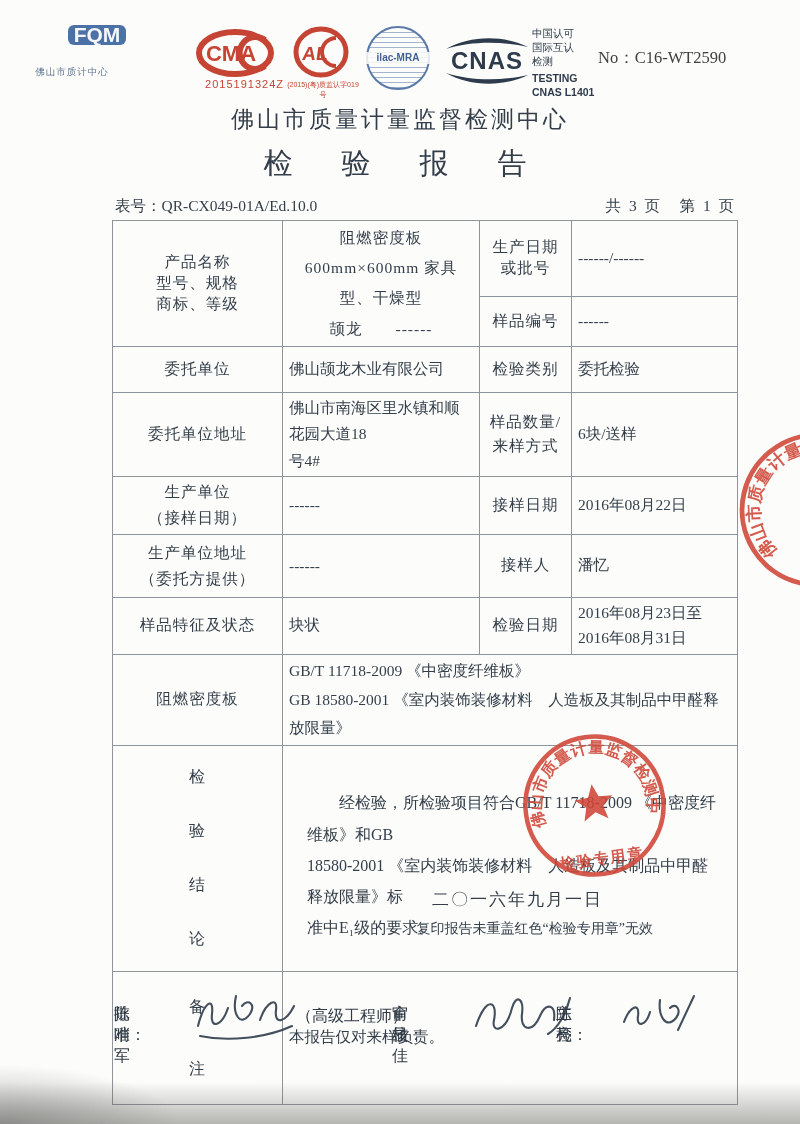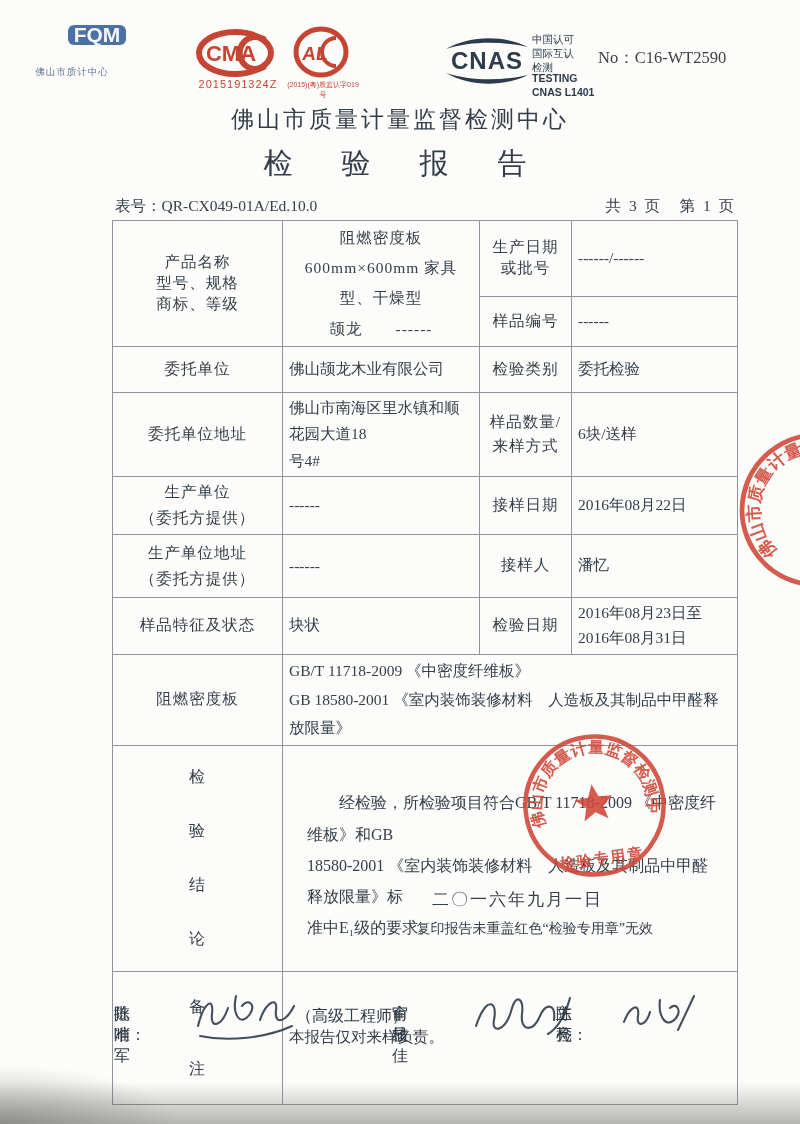--- a/index.html
+++ b/index.html
@@ -6,28 +6,28 @@
   body{background:#d8d8d4;font-family:"Liberation Serif","DejaVu Serif",serif;}
   .page{position:relative;width:800px;height:1124px;margin:0 auto;background:#fcfcfa;overflow:hidden;color:#333e4a;}
   .abs{position:absolute;}
 
   
   .fqm-box{left:42px;top:25px;width:58px;height:20px;background:#4c71a6;border-radius:6px;
            display:flex;align-items:center;justify-content:center;margin-left:26px;}
   .fqm-box span{color:#f5f7fa;font-family:"Liberation Sans",sans-serif;font-weight:bold;font-size:21px;letter-spacing:0;}
   .fqm-caption{left:24px;top:66px;width:96px;text-align:center;font-size:9.5px;color:#5d7493;letter-spacing:1px;}
   .logo-num{position:absolute;color:#c64434;font-family:"Liberation Sans",sans-serif;}
-  .cma-num{left:192px;top:78px;width:92px;text-align:center;font-size:11px;letter-spacing:1px;}
+  .cma-num{left:192px;top:78px;width:92px;text-align:right;font-size:11px;letter-spacing:1px;}
   .cal-num{left:284px;top:80px;width:78px;text-align:center;font-size:7px;}
   .ilac-wrap{left:366px;top:26px;width:60px;height:60px;border:2px solid #5b79ab;border-radius:50%;
      background:repeating-linear-gradient(0deg,rgba(90,120,170,.55) 0 1px,transparent 1px 5px);}
   .ilac-band{position:absolute;left:-4px;top:24px;width:66px;height:12px;background:#fcfcfa;opacity:.85;}
   .ilac-text{position:absolute;left:0;top:24px;width:60px;text-align:center;font-size:10px;font-weight:bold;
      color:#3f5f96;font-family:"Liberation Sans",sans-serif;}
-  .cnas-lines{left:532px;top:27px;font-size:10.5px;color:#2e3b4c;line-height:1.35;margin-top:6px;}
+  .cnas-lines{left:532px;top:27px;font-size:10.5px;color:#2e3b4c;line-height:1.35;}
   .cnas-lines-en{left:532px;top:72px;font-size:10.5px;font-weight:bold;color:#2e3b4c;
      font-family:"Liberation Sans",sans-serif;line-height:1.3;}
   .report-no{left:598px;top:47px;font-size:16.5px;color:#404040;}
 
   
   .org-title{left:0;top:104px;width:800px;text-align:center;font-size:23px;letter-spacing:3px;color:#333e4a;}
   .report-title{left:0;top:144px;width:800px;text-align:center;font-size:29px;letter-spacing:10px;color:#333e4a;}
   .meta-form{left:115px;top:196px;font-size:15.5px;}
   .meta-pages{right:64px;top:196px;font-size:15.5px;letter-spacing:2px;}
 
@@ -88,20 +88,24 @@
   </svg>
   <div class="logo-num cma-num">2015191324Z</div>
 
   <svg class="abs" style="left:292px;top:26px" width="58" height="52" viewBox="0 0 58 52">
     <ellipse cx="29" cy="26" rx="25" ry="23" fill="none" stroke="#c64434" stroke-width="5"></ellipse>
     <path d="M44,12 A14,14 0 1 0 44,40" fill="none" stroke="#c64434" stroke-width="4"></path>
     <text x="27" y="34" text-anchor="middle" font-family="Liberation Sans,sans-serif" font-weight="bold" font-size="19" fill="#c64434" transform="skewX(-8)">AL</text>
   </svg>
   <div class="logo-num cal-num">(2015)(粤)质监认字019号</div>
 
+  <div class="abs ilac-wrap">
+    <div class="ilac-band"></div>
+    <div class="ilac-text">ilac-MRA</div>
+  </div>
 
   <svg class="abs" style="left:438px;top:34px" width="100" height="52" viewBox="0 0 100 52">
     <path d="M8,15 C32,1 66,1 90,13 C64,7 32,7 8,15 Z" fill="#2e3b4c"></path>
     <path d="M8,39 C32,53 66,53 90,41 C64,47 32,47 8,39 Z" fill="#2e3b4c"></path>
     <text x="49" y="35" text-anchor="middle" font-family="Liberation Sans,sans-serif" font-weight="bold" font-size="24" letter-spacing="1" fill="#2e3b4c">CNAS</text>
   </svg>
   <div class="abs cnas-lines preline">中国认可
 国际互认
 检测</div>
   <div class="abs cnas-lines-en preline">TESTING
@@ -147,21 +151,21 @@
     <tr>
       <td class="lab h-r4">委托单位地址</td>
       <td class="val preline" style="line-height:1.7">佛山市南海区里水镇和顺花园大道18
 号4#</td>
       <td class="lab preline" style="line-height:1.6">样品数量/
 来样方式</td>
       <td class="val">6块/送样</td>
     </tr>
     <tr>
       <td class="lab preline h-r5" style="line-height:1.7">生产单位
-（委托方提供）</td>
+（接样日期）</td>
       <td class="val">------</td>
       <td class="lab">接样日期</td>
       <td class="val">2016年08月22日</td>
     </tr>
     <tr>
       <td class="lab preline h-r6" style="line-height:1.7">生产单位地址
 （委托方提供）</td>
       <td class="val">------</td>
       <td class="lab">接样人</td>
       <td class="val">潘忆</td>

